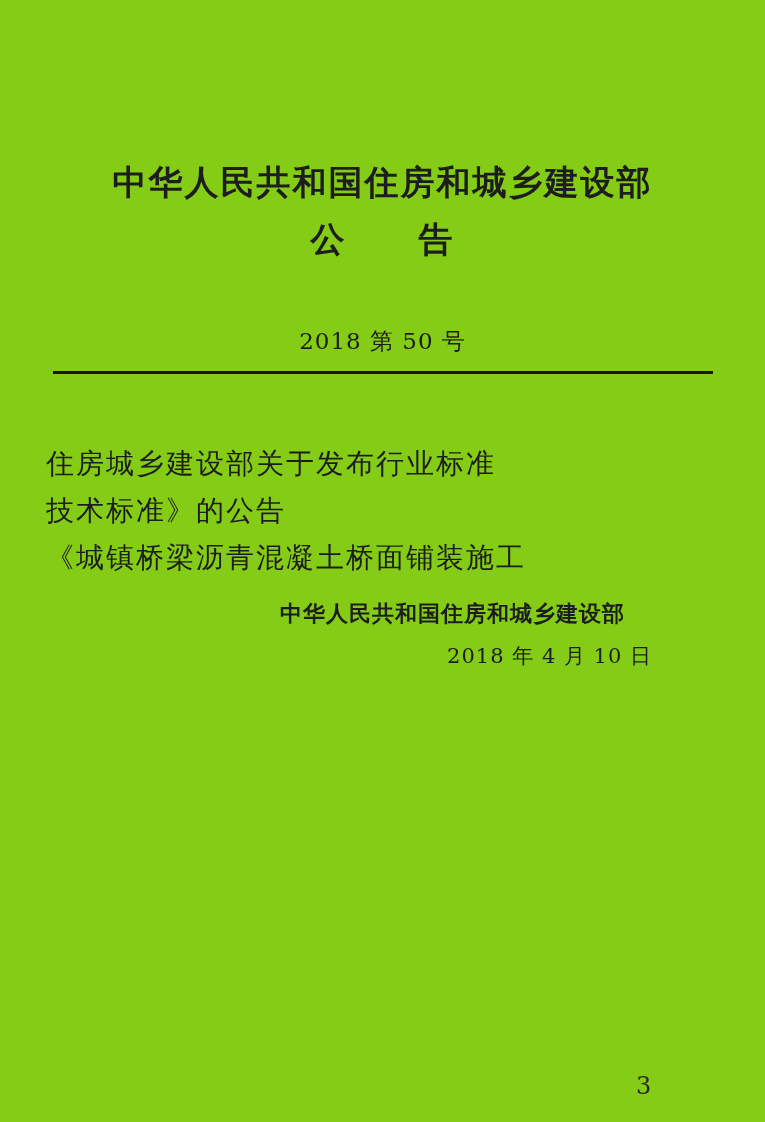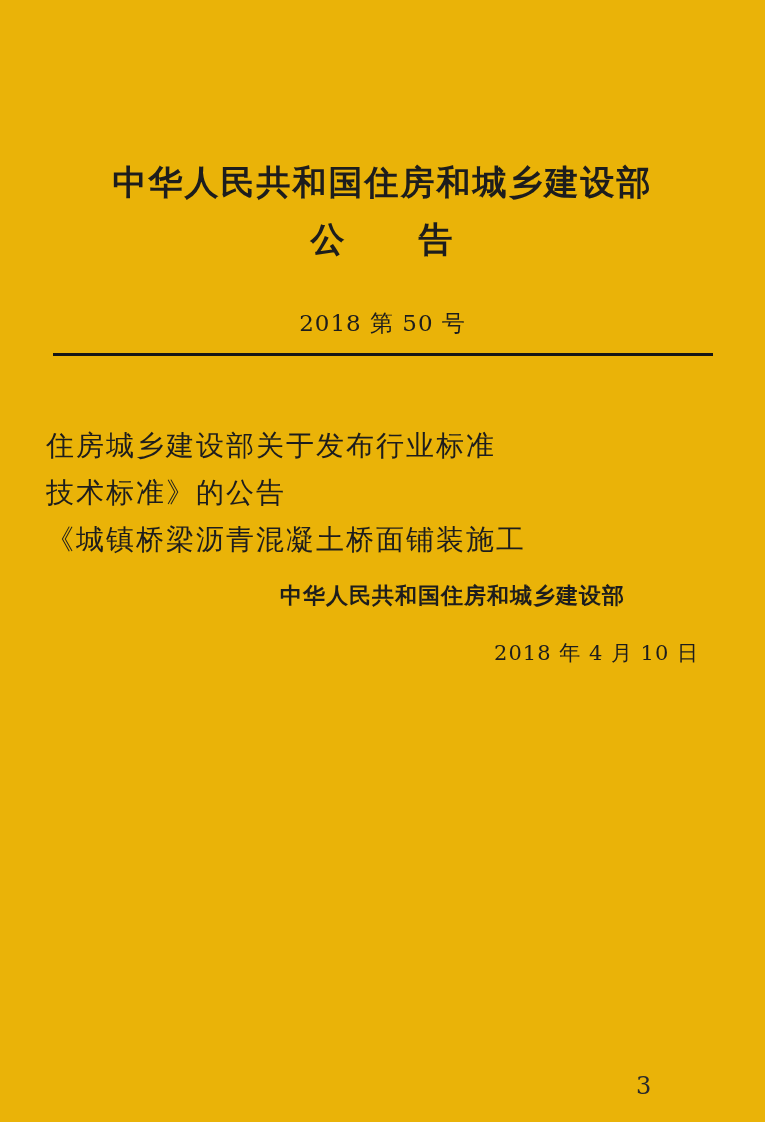--- a/index.html
+++ b/index.html
@@ -5,21 +5,21 @@
   html, body {
     margin: 0;
     padding: 0;
     background: #d9d9d9;
   }
   .page {
     position: relative;
     width: 765px;
     height: 1122px;
     margin: 0 auto;
-    background: #eab308;
+    background: #84cc16;
     color: #1d1d1d;
     font-family: "DejaVu Serif", "Liberation Serif", serif;
     overflow: hidden;
     box-sizing: border-box;
   }
   .ministry {
     padding-top: 162px;
     text-align: center;
     font-size: 34px;
     font-weight: bold;
@@ -30,21 +30,21 @@
   .announcement {
     margin-top: 16px;
     text-align: center;
     font-size: 34px;
     font-weight: bold;
     letter-spacing: 2px;
     line-height: 1.2;
     font-family: "DejaVu Sans", "Liberation Sans", sans-serif;
   }
   .doc-number {
-    margin-top: 50px;
+    margin-top: 68px;
     text-align: center;
     font-size: 23px;
     letter-spacing: 1px;
     line-height: 1.2;
   }
   .rule {
     width: 660px;
     height: 3px;
     background: #161616;
     margin: 16px auto 0;
@@ -73,23 +73,23 @@
   .sig-name {
     margin-top: 18px;
     text-align: right;
     padding-right: 140px;
     font-size: 22px;
     font-weight: bold;
     letter-spacing: 1px;
     font-family: "DejaVu Sans", "Liberation Sans", sans-serif;
   }
   .sig-date {
-    margin-top: 28px;
+    margin-top: 13px;
     text-align: right;
-    padding-right: 66px;
+    padding-right: 113px;
     font-size: 21px;
     letter-spacing: 1px;
   }
   .page-number {
     position: absolute;
     left: 636px;
     top: 1072px;
     font-size: 24px;
     color: #2a2a2a;
   }

